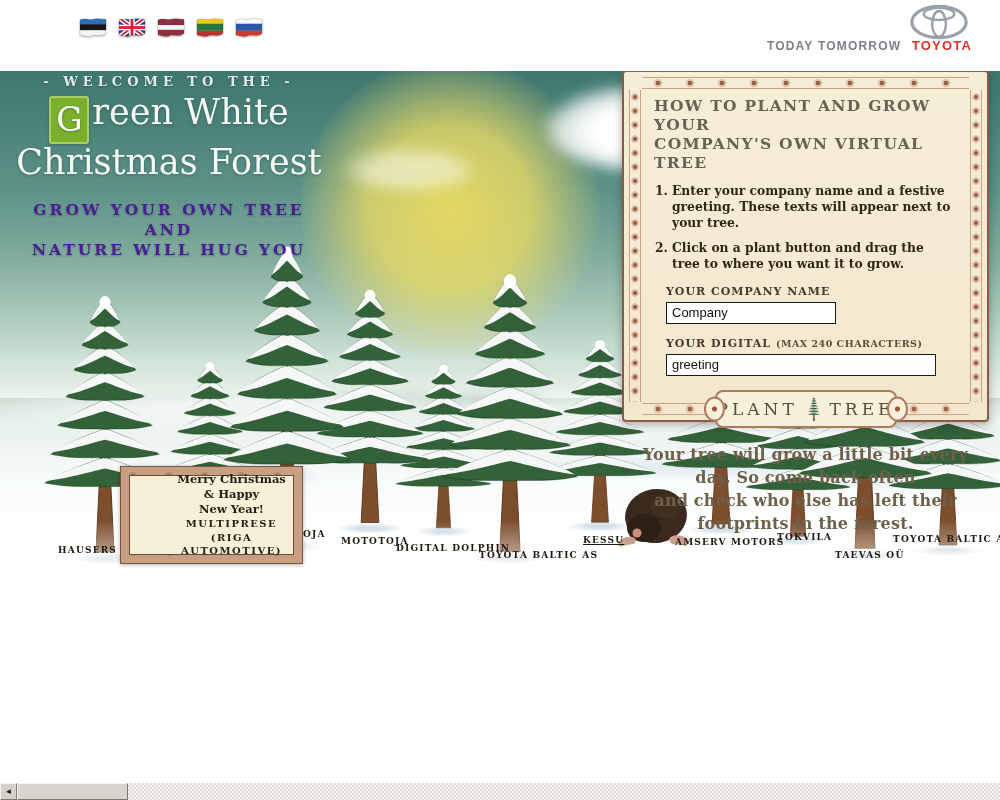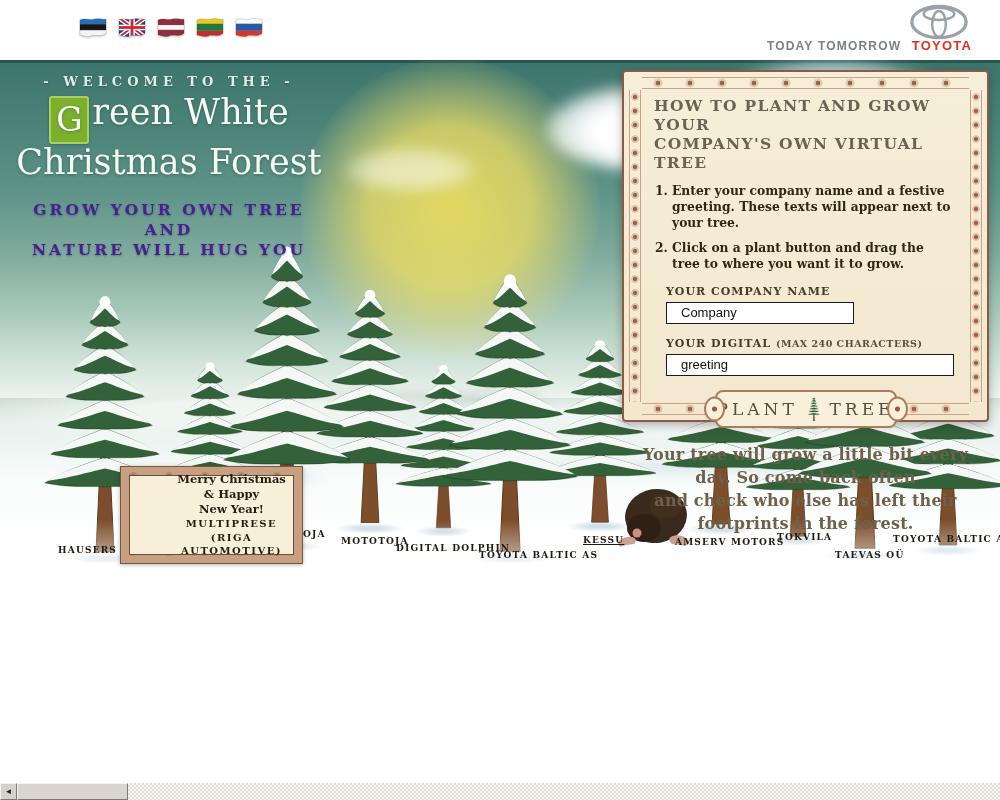--- a/index.html
+++ b/index.html
@@ -1,20 +1,20 @@
 <!DOCTYPE html>
 <html style="--green: #7cb02c; --toyota-red: #df3327; --panel-bg: #f7eed8; --frame-brown: #8c5a46; --sky-top: #3c756c;"><head>
 <meta charset="utf-8">
 <style>
   html,body{margin:0;padding:0;}
   body{width:1000px;height:800px;position:relative;overflow:hidden;background:#fff;
        font-family:"Liberation Sans",sans-serif;}
 
   
-  .topbar{position:absolute;left:0;top:0;width:1000px;height:60px;background:#fff;z-index:8;}
+  .topbar{position:absolute;left:0;top:0;width:1000px;height:71px;background:#fff;z-index:8;}
   .flags{position:absolute;left:78px;top:16px;display:flex;gap:9px;}
   .flag{width:30px;height:23px;display:block;filter:drop-shadow(0 1px 1px rgba(0,0,0,.25));cursor:pointer;}
   .brand-line{position:absolute;top:38px;right:28px;font-weight:bold;font-size:12px;
               letter-spacing:1.2px;color:#7c8187;white-space:nowrap;}
   .brand-line .toyota-word{color:var(--toyota-red,#df3327);font-size:13px;margin-left:6px;}
   .emblem{position:absolute;top:2px;right:30px;width:62px;height:40px;}
 
   
   .sky{position:absolute;left:0;top:60px;width:1000px;height:348px;z-index:1;
        background:linear-gradient(180deg,#3c756c 0%,#4b8278 18%,#5c9186 36%,#7daa9b 55%,
@@ -104,21 +104,21 @@
   .edge-t{top:5px;} .edge-b{bottom:5px;}
   .panel-title{margin:25px 26px 0 30px;font-size:15.5px;line-height:1.22;letter-spacing:1.3px;
                color:#6a6355;font-weight:600;}
   .panel ol{margin:10px 24px 0 26px;padding-left:22px;color:#2d2716;font-weight:600;
             font-size:12.3px;line-height:1.3;}
   .panel ol li{margin-bottom:9px;width:280px;}
   .panel ol li::marker{font-weight:700;}
   .field-label{margin:13px 0 0 42px;font-size:11px;font-weight:bold;letter-spacing:1px;color:#473b28;}
   .field-label .small{font-size:9.5px;letter-spacing:.5px;color:#5b4e39;}
   .panel input{display:block;margin:4px 0 0 42px;height:18px;border:1px solid #1a1a1a;background:#fff;
-               font:13px "Liberation Sans",sans-serif;color:#111;padding:1px 14px;border-radius:0;}
+               font:13px "Liberation Sans",sans-serif;color:#111;padding:1px 5px;border-radius:0;}
   .in-company{width:158px;}
   .in-greeting{width:258px;}
   .plant-btn{position:relative;display:flex;align-items:center;justify-content:center;gap:10px;
              width:178px;height:34px;margin:14px auto 0;background:#f8f0da;border:2px solid #ad7a5e;
              border-radius:8px;color:#554e3a;font:400 17px "DejaVu Serif",serif;letter-spacing:4px;
              cursor:pointer;}
   .plant-btn::before,.plant-btn::after{content:"";position:absolute;top:50%;width:17px;height:21px;
              transform:translateY(-50%);background:radial-gradient(circle,#a2543f 2.2px,transparent 2.9px)
              center no-repeat,#f8f0da;border:2px solid #ad7a5e;border-radius:50%;}
   .plant-btn::before{left:-13px;} .plant-btn::after{right:-13px;}

